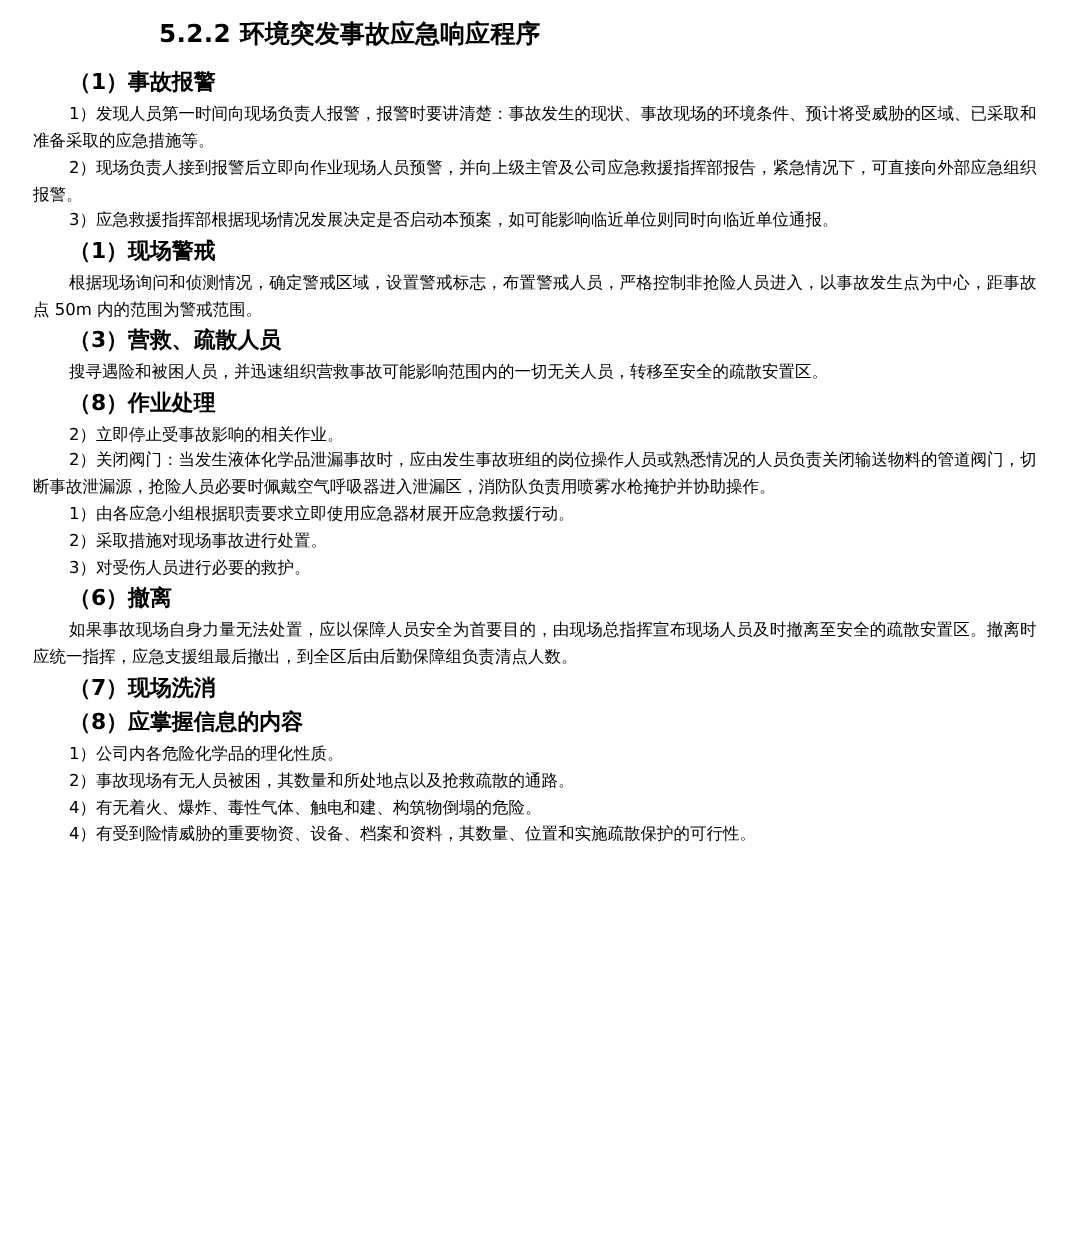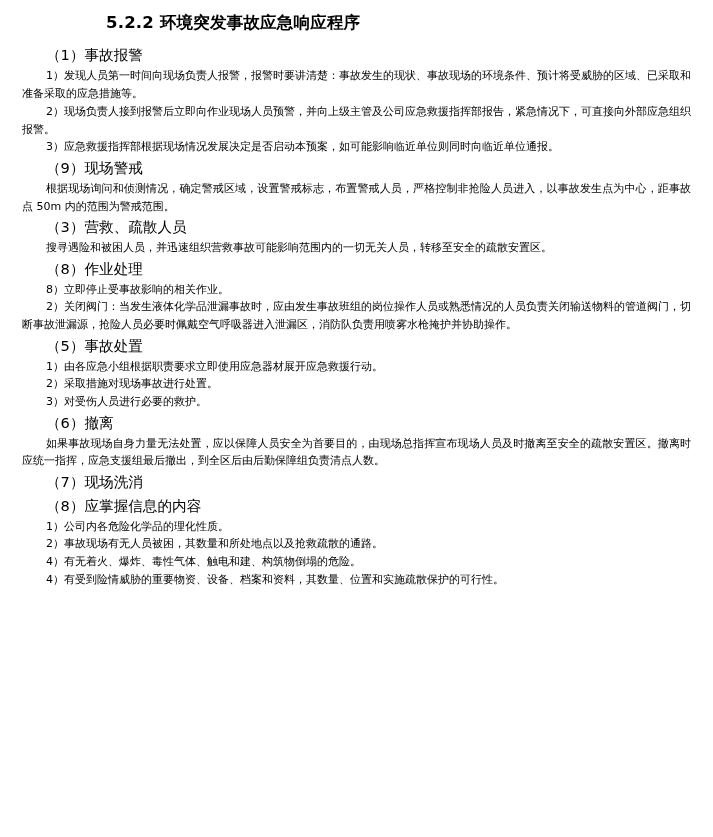--- a/index.html
+++ b/index.html
@@ -23,21 +23,21 @@
   }
   .doc-title {
     font-size: 16.5px;
     font-weight: bold;
     letter-spacing: 0.2px;
     margin: 4px 0 10px 84px;
     line-height: 1.3;
   }
   .section-head {
     font-size: 14.6px;
-    font-weight: normal;
+    font-weight: bold;
     line-height: 1.62;
     text-indent: 24px;
     margin: 0;
   }
   .para {
     font-size: 11px;
     line-height: 1.62;
     text-align: justify;
     text-justify: inter-ideograph;
     margin: 0;
@@ -48,28 +48,27 @@
 </head>
 <body>
 
 <div class="page">
   <h1 class="doc-title">5.2.2 环境突发事故应急响应程序</h1>
   <div class="body-block" id="body-block">
       <p class="section-head">（1）事故报警</p>
       <p class="para">1）发现人员第一时间向现场负责人报警，报警时要讲清楚：事故发生的现状、事故现场的环境条件、预计将受威胁的区域、已采取和准备采取的应急措施等。</p>
       <p class="para">2）现场负责人接到报警后立即向作业现场人员预警，并向上级主管及公司应急救援指挥部报告，紧急情况下，可直接向外部应急组织报警。</p>
       <p class="para">3）应急救援指挥部根据现场情况发展决定是否启动本预案，如可能影响临近单位则同时向临近单位通报。</p>
-      <p class="section-head">（9）现场警戒</p>
+      <p class="section-head">（1）现场警戒</p>
       <p class="para">根据现场询问和侦测情况，确定警戒区域，设置警戒标志，布置警戒人员，严格控制非抢险人员进入，以事故发生点为中心，距事故点 50m 内的范围为警戒范围。</p>
       <p class="section-head">（3）营救、疏散人员</p>
       <p class="para">搜寻遇险和被困人员，并迅速组织营救事故可能影响范围内的一切无关人员，转移至安全的疏散安置区。</p>
       <p class="section-head">（8）作业处理</p>
-      <p class="para">8）立即停止受事故影响的相关作业。</p>
+      <p class="para">2）立即停止受事故影响的相关作业。</p>
       <p class="para">2）关闭阀门：当发生液体化学品泄漏事故时，应由发生事故班组的岗位操作人员或熟悉情况的人员负责关闭输送物料的管道阀门，切断事故泄漏源，抢险人员必要时佩戴空气呼吸器进入泄漏区，消防队负责用喷雾水枪掩护并协助操作。</p>
-      <p class="section-head">（5）事故处置</p>
       <p class="para">1）由各应急小组根据职责要求立即使用应急器材展开应急救援行动。</p>
       <p class="para">2）采取措施对现场事故进行处置。</p>
       <p class="para">3）对受伤人员进行必要的救护。</p>
       <p class="section-head">（6）撤离</p>
       <p class="para">如果事故现场自身力量无法处置，应以保障人员安全为首要目的，由现场总指挥宣布现场人员及时撤离至安全的疏散安置区。撤离时应统一指挥，应急支援组最后撤出，到全区后由后勤保障组负责清点人数。</p>
       <p class="section-head">（7）现场洗消</p>
       <p class="section-head">（8）应掌握信息的内容</p>
       <p class="para">1）公司内各危险化学品的理化性质。</p>
       <p class="para">2）事故现场有无人员被困，其数量和所处地点以及抢救疏散的通路。</p>
       <p class="para">4）有无着火、爆炸、毒性气体、触电和建、构筑物倒塌的危险。</p>

